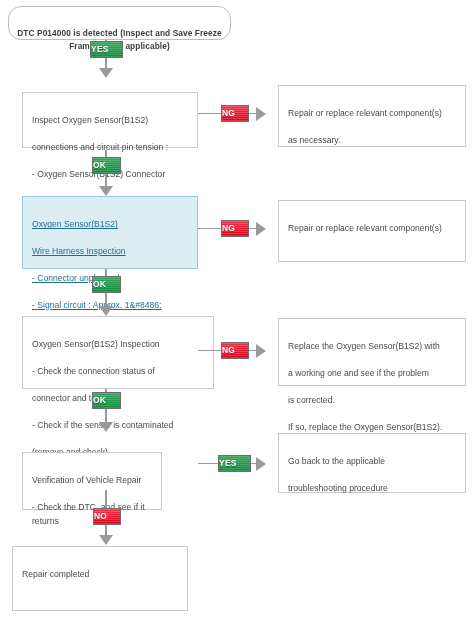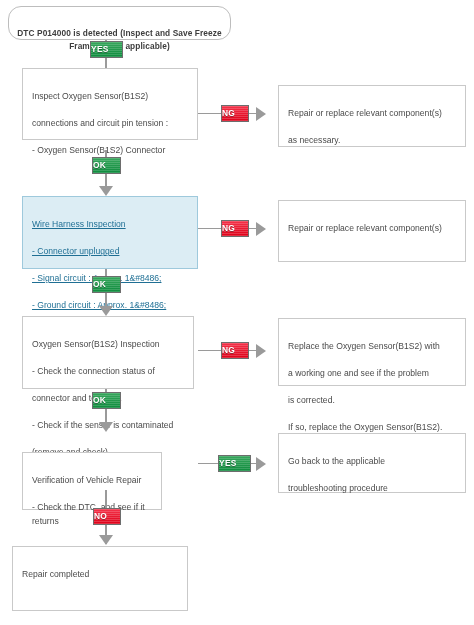--- a/index.html
+++ b/index.html
@@ -139,59 +139,60 @@
 
   <div class="node terminator" style="left:8px; top:6px; width:223px; height:34px;">
     <span class="line">DTC P014000 is detected</span>
     <span class="line">(Inspect and Save Freeze Frame Data if applicable)</span>
   </div>
 
   <div class="vline" style="left:105px; top:40px; height:33px;"></div>
   <div class="arrow-down" style="left:99px; top:68px;"></div>
   <div class="badge green" style="left:90px; top:41px; width:33px;">YES</div>
 
-  <div class="node process" style="left:22px; top:68px; width:176px; height:72px;">
+  <div class="node process" style="left:22px; top:92px; width:176px; height:56px;">
     <span class="line">Inspect Oxygen Sensor(B1S2)</span>
     <span class="line">connections and circuit pin tension :</span>
     <span class="line">- Oxygen Sensor(B1S2) Connector</span>
   </div>
 
   <div class="hline" style="left:198px; top:113px; width:60px;"></div>
   <div class="arrow-right" style="left:256px; top:107px;"></div>
   <div class="badge red" style="left:221px; top:105px; width:28px;">NG</div>
 
   <div class="node process" style="left:278px; top:85px; width:188px; height:62px;">
     <span class="line">Repair or replace relevant component(s)</span>
     <span class="line">as necessary.</span>
   </div>
 
   <div class="vline" style="left:105px; top:150px; height:43px;"></div>
   <div class="arrow-down" style="left:99px; top:186px;"></div>
   <div class="badge green" style="left:92px; top:157px; width:29px;">OK</div>
 
   <div class="node process highlight" style="left:22px; top:196px; width:176px; height:73px;">
+    <span class="line">Oxygen Sensor(B1S2)</span>
     <span class="line">Wire Harness Inspection</span>
     <span class="line">- Connector unplugged</span>
     <span class="line">- Signal circuit : Approx. 1&amp;#8486;</span>
     <span class="line">- Ground circuit : Approx. 1&amp;#8486;</span>
   </div>
 
   <div class="hline" style="left:198px; top:228px; width:60px;"></div>
   <div class="arrow-right" style="left:256px; top:222px;"></div>
   <div class="badge red" style="left:221px; top:220px; width:28px;">NG</div>
 
   <div class="node process" style="left:278px; top:200px; width:188px; height:62px;">
     <span class="line">Repair or replace relevant component(s)</span>
   </div>
 
   <div class="vline" style="left:105px; top:269px; height:44px;"></div>
   <div class="arrow-down" style="left:99px; top:306px;"></div>
   <div class="badge green" style="left:92px; top:276px; width:29px;">OK</div>
 
-  <div class="node process" style="left:22px; top:316px; width:172px; height:73px;">
+  <div class="node process" style="left:22px; top:316px; width:192px; height:73px;">
     <span class="line">Oxygen Sensor(B1S2) Inspection</span>
     <span class="line">- Check the connection status of</span>
     <span class="line">connector and terminal.</span>
     <span class="line">- Check if the sensor is contaminated</span>
     <span class="line">(remove and check).</span>
   </div>
 
   <div class="hline" style="left:198px; top:350px; width:60px;"></div>
   <div class="arrow-right" style="left:256px; top:344px;"></div>
   <div class="badge red" style="left:221px; top:342px; width:28px;">NG</div>

